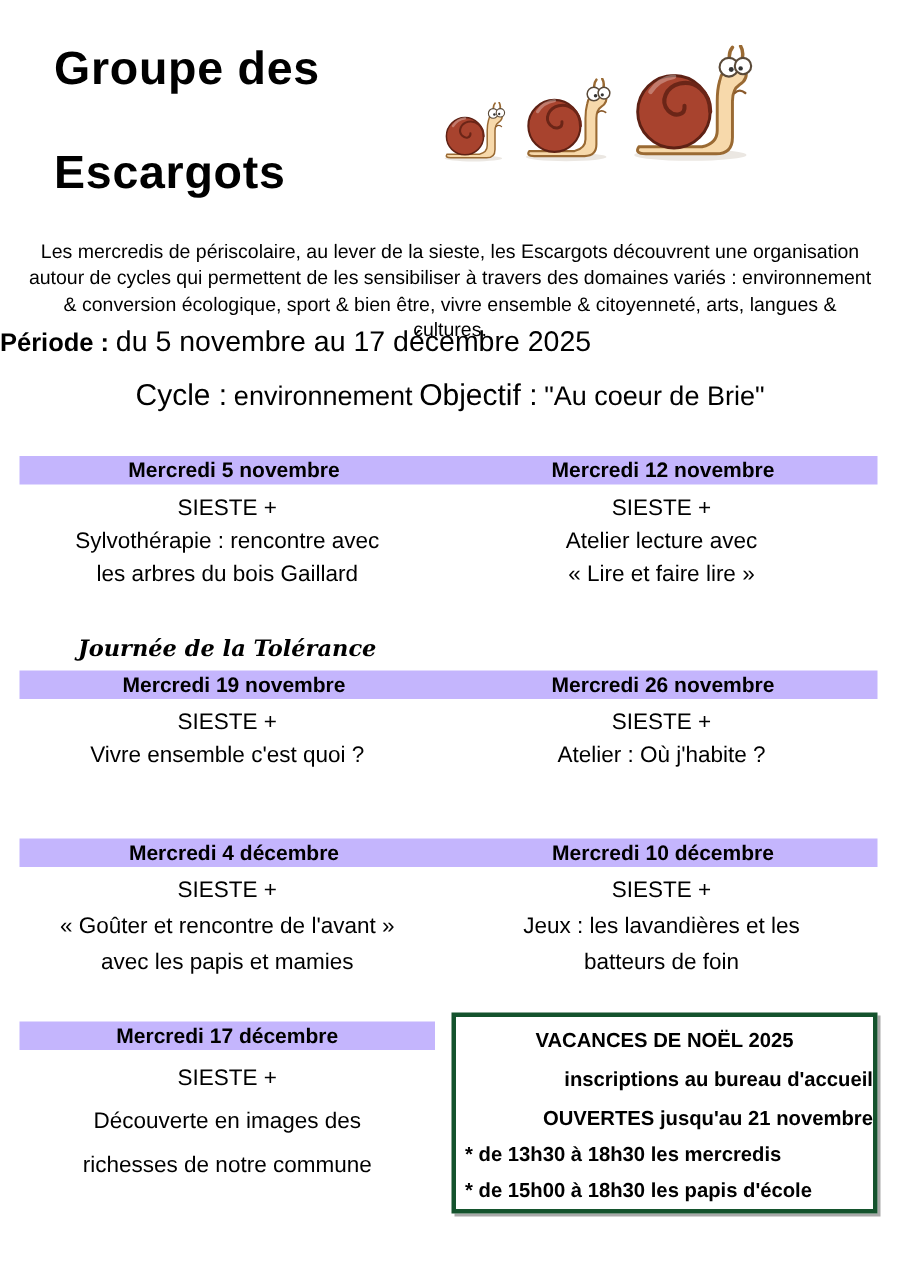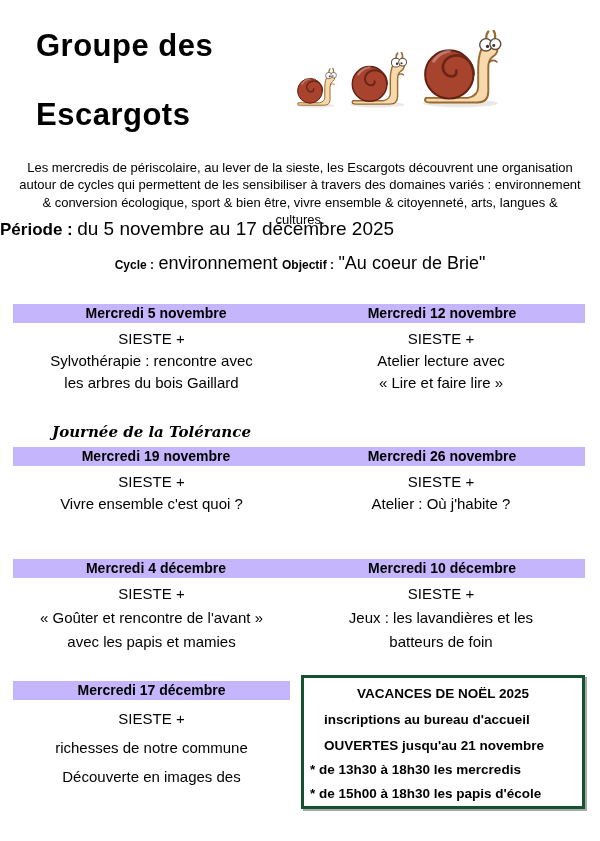--- a/index.html
+++ b/index.html
@@ -15,21 +15,21 @@
   .snail-2{width:62px;height:56px;}
   .snail-3{width:86px;height:78px;}
   .intro{
     position:absolute;left:18px;top:159px;width:564px;text-align:center;
     font-size:13px;line-height:1.33;
   }
   .periode-row{position:absolute;left:0;top:218px;width:600px;text-align:left;}
   .periode-row .lbl{font-weight:bold;font-size:17px;}
   .periode-row .val{font-size:19px;}
   .cycle-row{position:absolute;left:0;top:253px;width:600px;text-align:center;}
-  .cycle-row .lbl{font-weight:bold;font-size:12px;}
+  .cycle-row .lbl{font-weight:normal;font-size:20px;}
   .cycle-row .val{font-size:18px;}
   .band{position:absolute;left:13px;width:572px;height:19px;background:#c4b5fd;display:flex;}
   .band .half{width:50%;text-align:center;font-weight:bold;font-size:14px;line-height:19px;}
   .band-r1{top:304px;}
   .band-r2{top:447px;}
   .band-r3{top:559px;}
   .band-r4{top:681px;width:277px;}
   .band-r4 .half{width:100%;}
   .cell{position:absolute;text-align:center;font-size:15px;}
   .cell-left{left:13px;width:277px;}
@@ -46,21 +46,21 @@
   .tolerance{
     position:absolute;left:13px;top:423px;width:277px;text-align:center;
     font-family:"DejaVu Serif", serif;font-style:italic;font-weight:bold;font-size:15px;
   }
   .vac-box{
     position:absolute;left:301px;top:675px;width:278px;height:128px;
     border:3px solid #14532d;box-shadow:2px 2px 0 #a9a9a9;background:#fff;
     font-weight:bold;font-size:13.5px;
   }
   .vac-title{margin-top:8px;text-align:center;}
-  .vac-line{margin-top:11px;text-align:left;margin-left:20px;}
+  .vac-line{margin-top:11px;text-align:right;}
   .vac-bullet{margin-top:9px;text-align:left;padding-left:6px;}
   .hidden-defs{position:absolute;width:0;height:0;overflow:hidden;}
 </style>
 </head>
 <body>
 
 <svg class="hidden-defs" aria-hidden="true">
   <defs>
     <symbol id="snail" viewBox="0 0 110 100">
       <ellipse cx="54" cy="94" rx="48" ry="5" fill="#ebe7e2"></ellipse>
@@ -151,22 +151,22 @@
   <div class="sieste">SIESTE +</div>
   <div class="line">Jeux : les lavandières et les</div>
   <div class="line">batteurs de foin</div>
 </div>
 
 <div class="band band-r4">
   <div class="half">Mercredi 17 décembre</div>
 </div>
 <div class="cell cell-left cell-r4">
   <div class="sieste">SIESTE +</div>
+  <div class="line">Découverte en images des</div>
   <div class="line">richesses de notre commune</div>
-  <div class="line">Découverte en images des</div>
 </div>
 
 <div class="vac-box">
   <div class="vac-title">VACANCES DE NOËL 2025</div>
   <div class="vac-line">inscriptions au bureau d'accueil</div>
   <div class="vac-line">OUVERTES jusqu'au 21 novembre</div>
   <div class="vac-bullet">* de 13h30 à 18h30 les mercredis</div>
   <div class="vac-bullet">* de 15h00 à 18h30 les papis d'école</div>
 </div>
 

